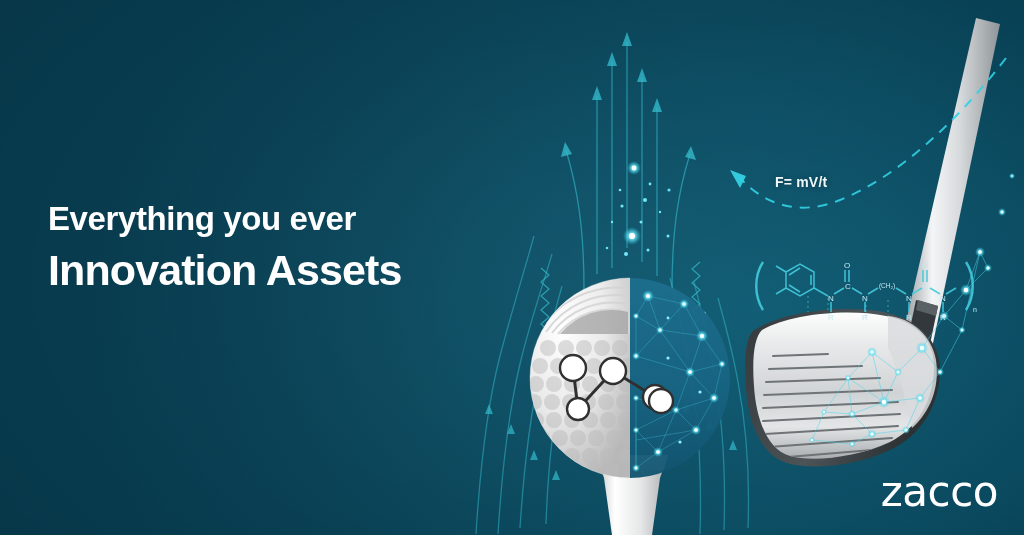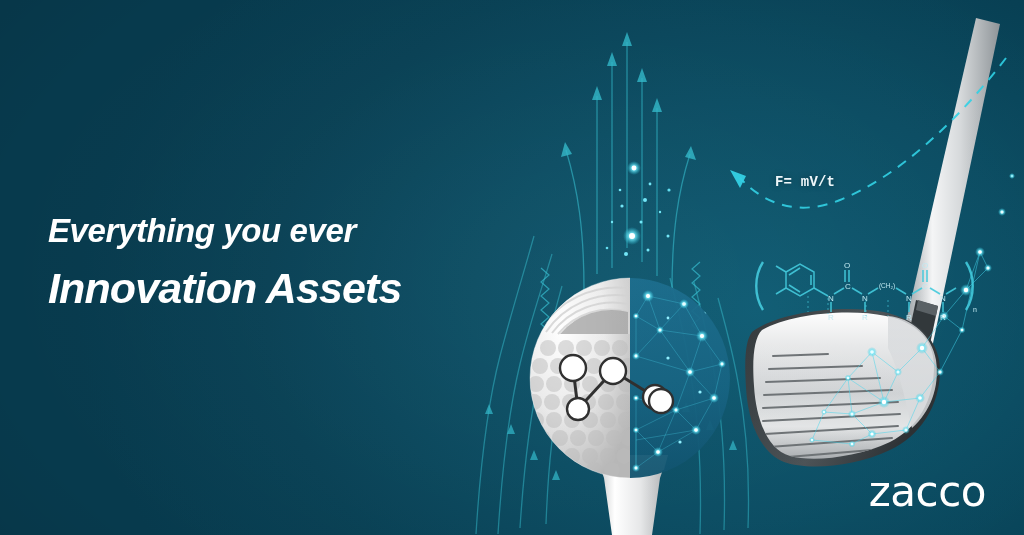--- a/index.html
+++ b/index.html
@@ -31,58 +31,56 @@
   .svg-layer {
     position: absolute;
     inset: 0;
     width: 1024px;
     height: 535px;
   }
   
   .headline {
     position: absolute;
     left: 48px;
-    top: 208px;
+    top: 196px;
     width: 440px;
     color: #ffffff;
     z-index: 40;
-    font-style: italic;
   }
   .hl-line {
     font-size: 33px;
     font-weight: 700;
     line-height: 1.42;
     letter-spacing: -0.4px;
     white-space: nowrap;
   }
   .hl-emph {
     font-size: 43px;
     font-weight: 700;
     line-height: 1.18;
     letter-spacing: -0.9px;
-    margin-top: 8px;
+    margin-top: 2px;
     white-space: nowrap;
   }
   
   .formula {
     position: absolute;
     left: 775px;
     top: 174px;
     color: #eef7fa;
     font-size: 14px;
     font-weight: 600;
     letter-spacing: 0.2px;
     z-index: 40;
     text-shadow: 0 0 6px rgba(0,0,0,0.35);
-    font-family: Liberation Mono, monospace;
   }
   
   .logo {
     position: absolute;
-    right: 38px;
+    right: 26px;
     bottom: 22px;
     z-index: 45;
     display: flex;
     align-items: flex-end;
   }
   .logo-text {
     color: #ffffff;
     font-size: 42px;
     font-weight: 400;
     letter-spacing: -0.5px;

